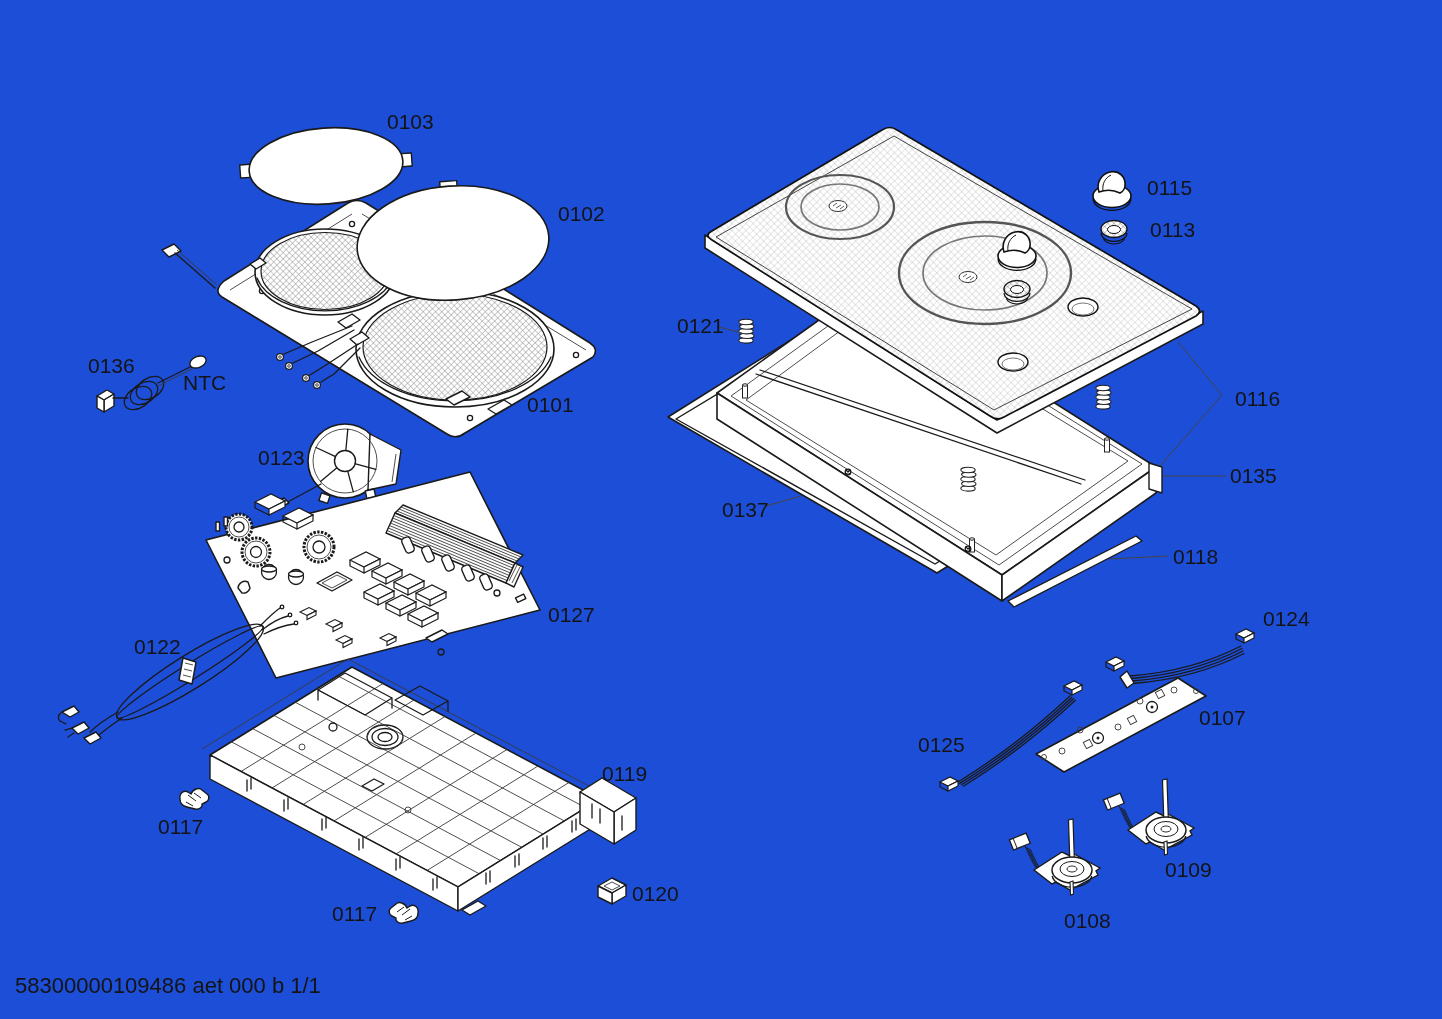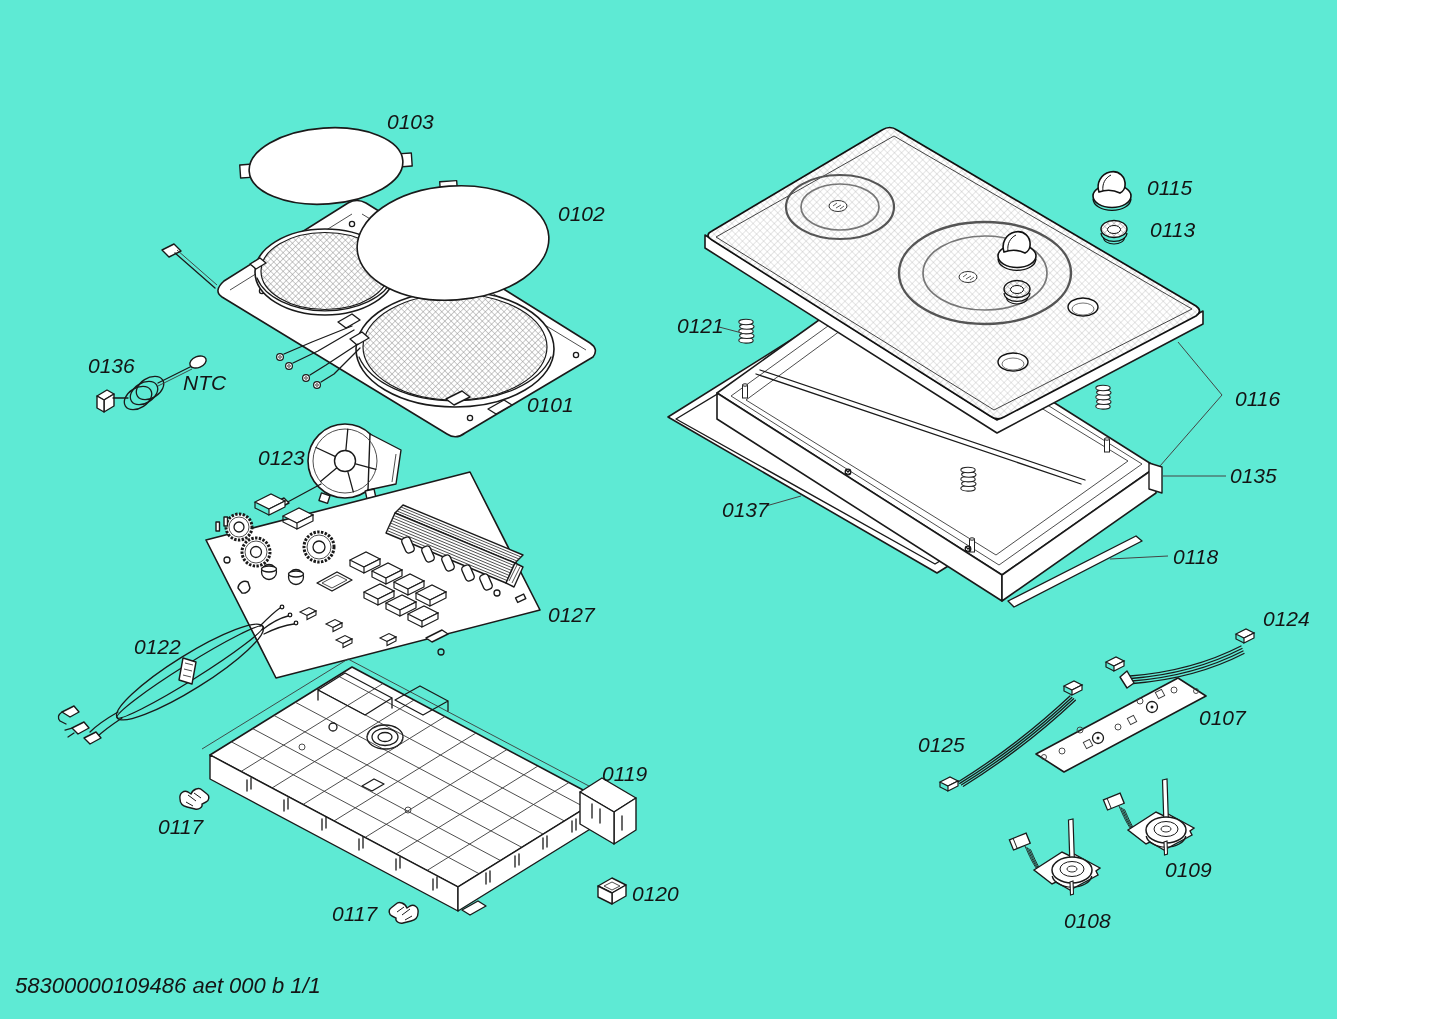--- a/index.html
+++ b/index.html
@@ -1,16 +1,16 @@
 <!DOCTYPE html>
 <html><head>
 <meta charset="utf-8">
 <style>
   html,body{margin:0;padding:0;background:#fff;}
-  .stage{position:relative;width:1337px;height:1019px;background:#5eead4;overflow:hidden;font-style:italic;}
+  .stage{position:relative;width:1442px;height:1019px;background:#1d4ed8;overflow:hidden;}
   svg{display:block;}
   .ln{stroke:#1a1a1a;fill:none;stroke-width:1.3;stroke-linecap:round;stroke-linejoin:round;}
   .fw{fill:#ffffff;stroke:#1a1a1a;stroke-width:1.4;stroke-linejoin:round;}
   .fwb{fill:#ffffff;stroke:#1a1a1a;stroke-width:1.6;stroke-linejoin:round;}
   .thin{stroke:#3a3a3a;stroke-width:0.9;fill:none;}
   .lbl{font-family:"Liberation Sans",sans-serif;font-size:21px;fill:#141414;}
   .leader{stroke:#444;stroke-width:1;fill:none;}
 </style>
 </head>
 <body>

